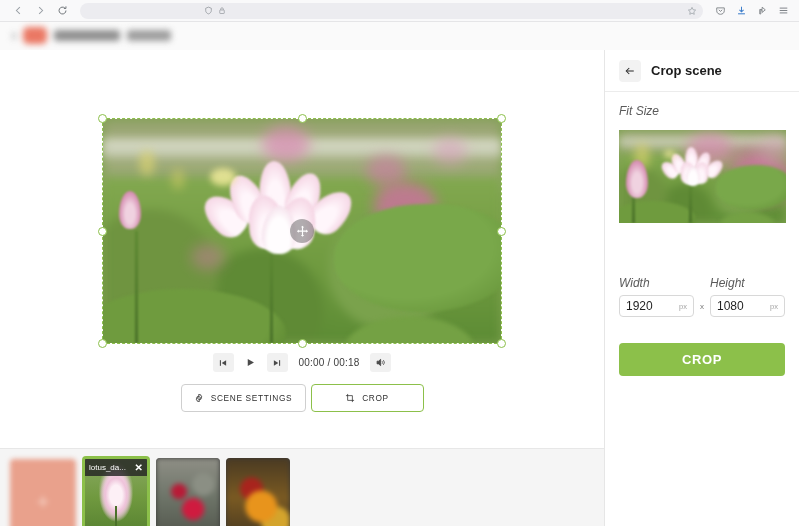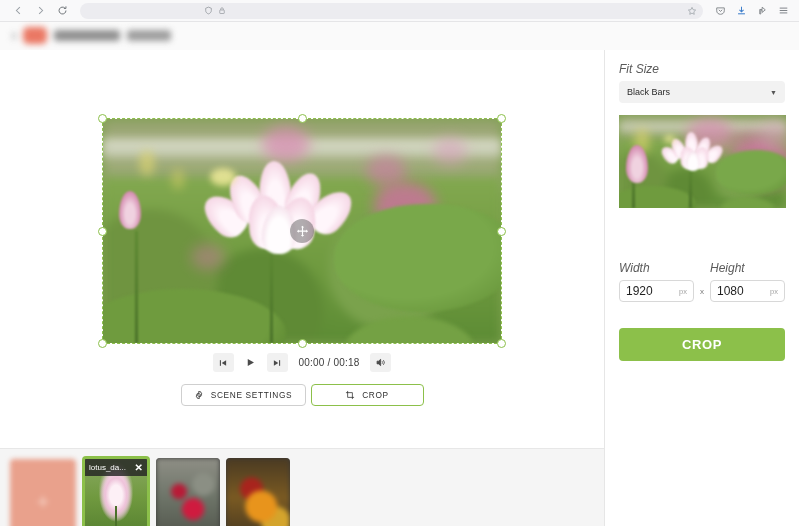--- a/index.html
+++ b/index.html
@@ -235,21 +235,21 @@
     font-weight: 500;
   }
 
   
   .tooltabs {
     position: absolute;
     left: 0; right: 0; top: 334px;
     display: flex; justify-content: center; gap: 5px;
   }
   .tool-btn {
-    height: 22px;
+    height: 28px;
     min-width: 113px;
     padding: 0 12px;
     border: 1px solid #cfcfcf;
     border-radius: 4px;
     background: #fff;
     display: flex; align-items: center; justify-content: center;
     gap: 7px;
     font-size: 8.3px;
     letter-spacing: .65px;
     color: #2e2e2e;
@@ -595,27 +595,32 @@
         <div class="tl-thumb thumb-red"></div>
       </div>
 
       <div class="tl-item">
         <div class="tl-thumb thumb-orange"></div>
       </div>
     </div>
   </div>
 
   <div class="panel">
+    <div class="panel-head">
+      <div class="back-btn">
+        <svg width="12" height="12" viewBox="0 0 16 16" fill="none" stroke="currentColor" stroke-width="1.4">
+            <path d="M13 8H3.5"></path>
+            <path d="M7 4L3 8l4 4"></path>
+          </svg>
+      </div>
+      <div class="panel-title">Crop scene</div>
+    </div>
 
     <div class="panel-body">
       <div class="field-label">Fit Size</div>
-      <div class="select">
-        <span>Black Bars</span>
-        <span class="caret">▼</span>
-      </div>
 
       <div class="preview">
         <div class="video-img">
           <div class="layer bg-sky"></div>
           <div class="layer bg-wall"></div>
           <div class="layer bg-mid"></div>
           <div class="layer blob pink1"></div>
           <div class="layer blob pink2"></div>
           <div class="layer blob pink3"></div>
           <div class="layer blob pink4"></div>

